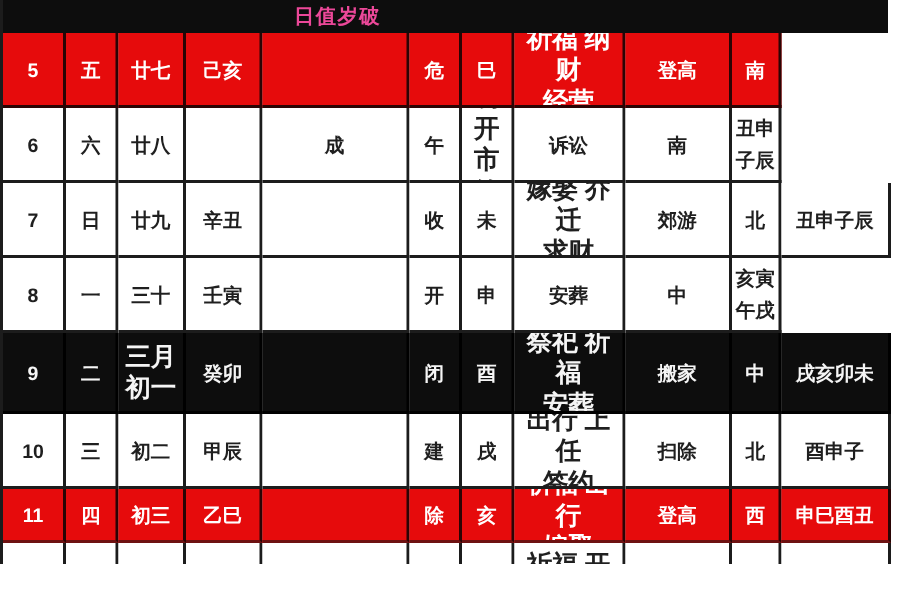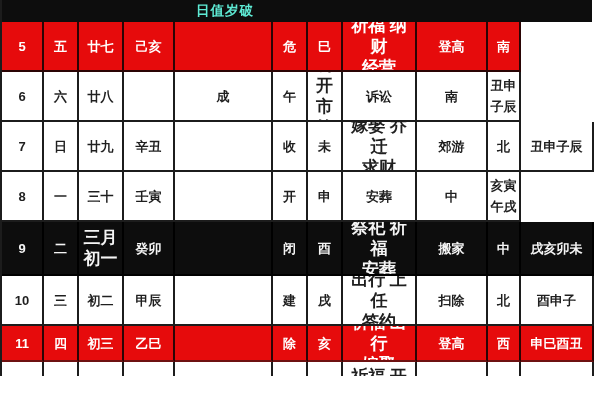--- a/index.html
+++ b/index.html
@@ -14,21 +14,21 @@
   .thead{
     position:relative;
     width:592px;height:22px;
     background:#0d0d0d;
     border-left:2px solid #1c1c1c;
     box-sizing:border-box;
   }
   .thead .title{
     position:absolute;left:194px;top:0;
     line-height:22px;
-    color:#5eead4;
+    color:#ec4899;
     font-size:13.5px;
     letter-spacing:1px;
     white-space:nowrap;
   }
   .row{
     display:grid;
     grid-template-columns:42px 35px 45px 51px 98px 35px 35px 74px 71px 33px 73px;
     width:592px;
     border-left:2px solid #1c1c1c;
     box-sizing:border-box;

